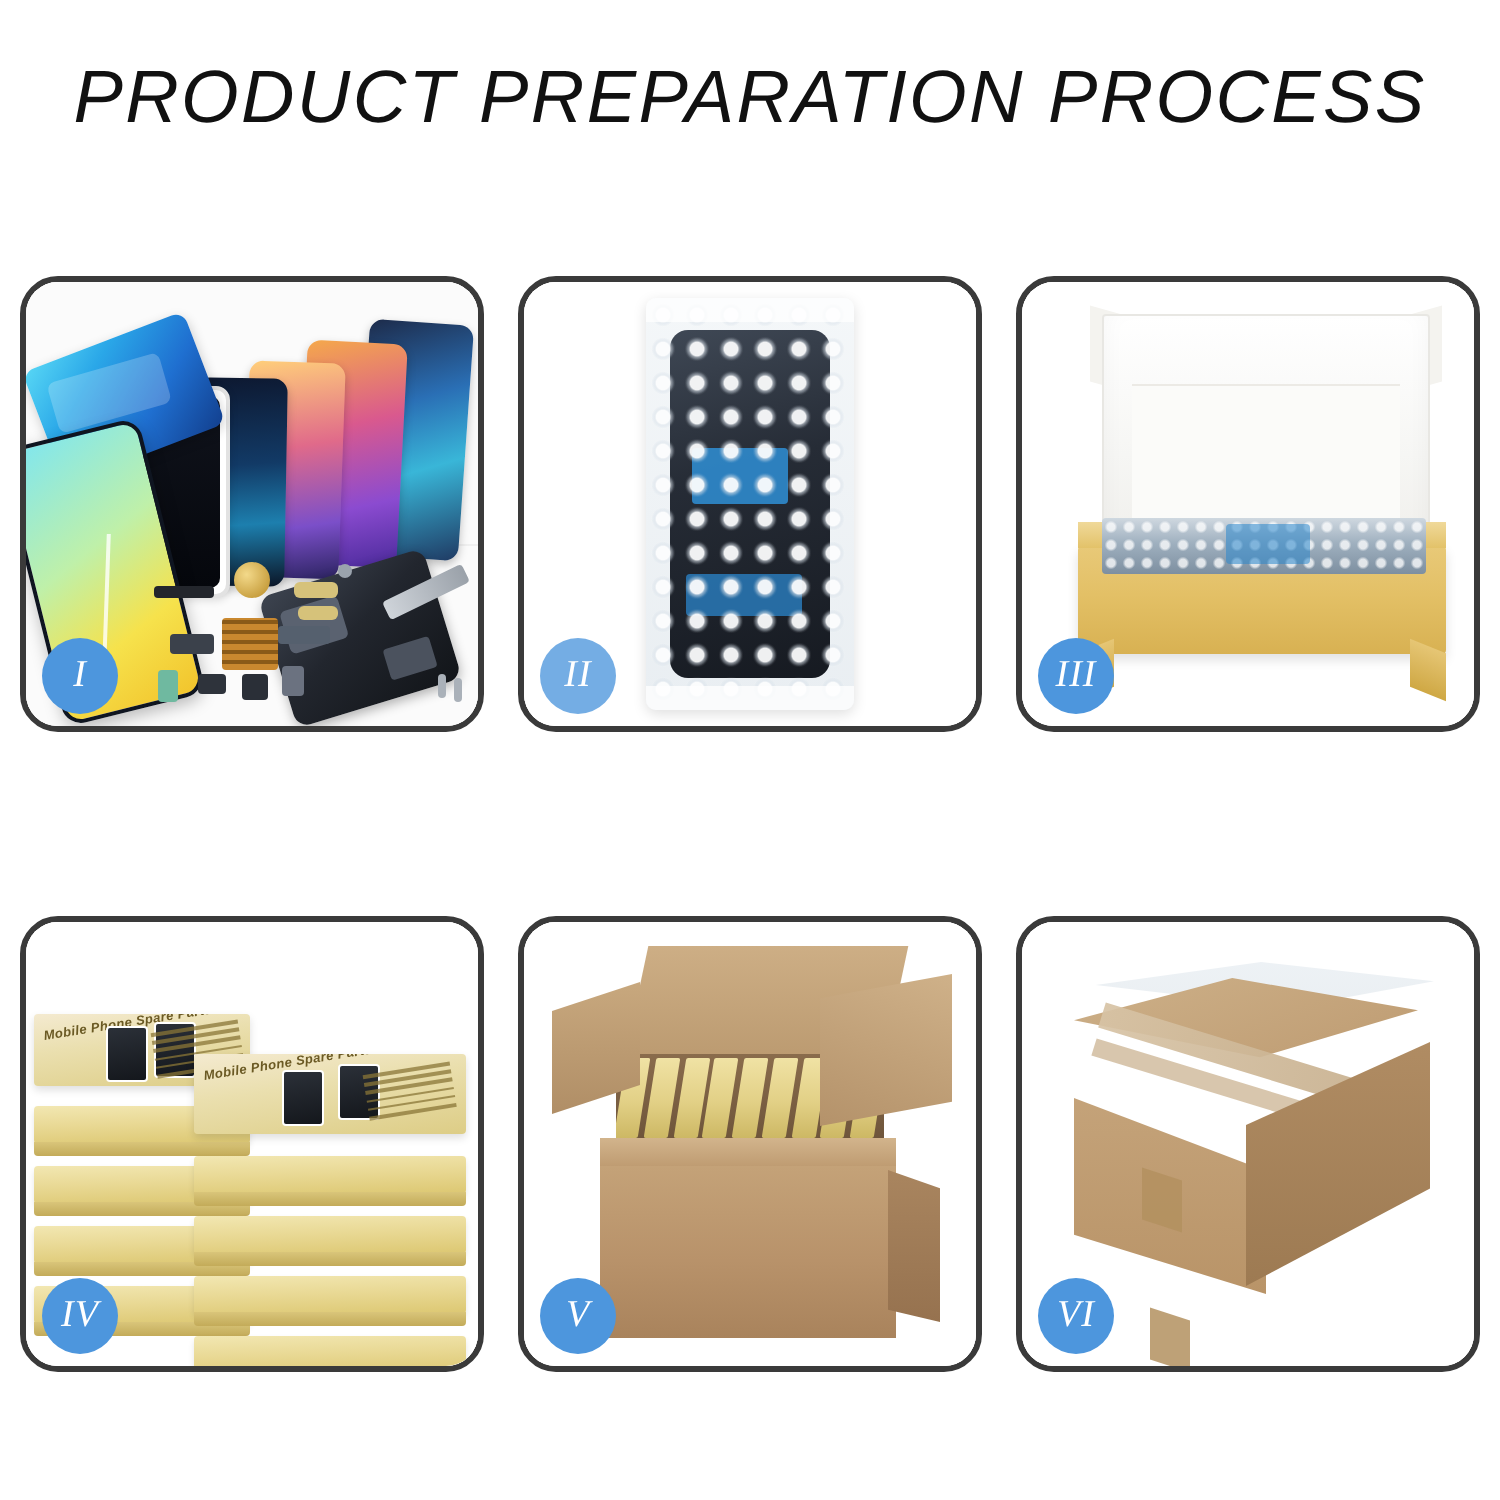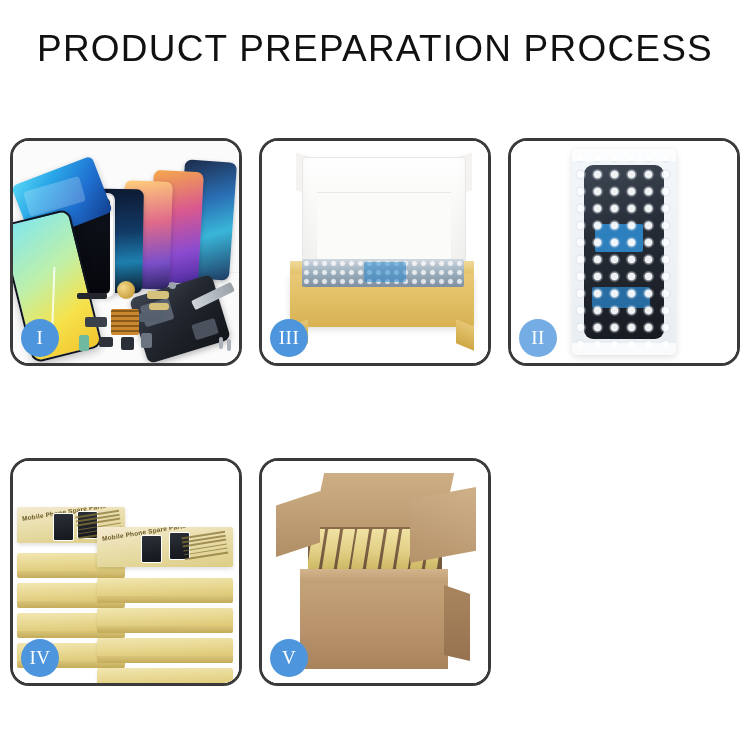--- a/index.html
+++ b/index.html
@@ -3,21 +3,21 @@
 <meta charset="utf-8">
 <style>
   html,body{margin:0;padding:0;}
   body{
     width:750px;height:750px;
     background:#ffffff;
     font-family:"Liberation Sans","DejaVu Sans",sans-serif;
     overflow:hidden;
     position:relative;
   }
-  .page{width:750px;height:750px;position:relative;box-sizing:border-box;}
+  .page{width:750px;height:750px;position:relative;box-sizing:border-box;font-style:italic;}
 
   
   .header{padding-top:30px;text-align:center;}
   .title{
     font-size:37px;
     letter-spacing:1.2px;
     font-weight:400;
     color:#111;
     line-height:1.05;
     white-space:nowrap;
@@ -355,52 +355,52 @@
           <div class="comp c12"></div>
           <div class="comp c13"></div>
           <div class="comp c14"></div>
         </div>
       </div>
       <div class="badge">I</div>
     </div>
 
     <div class="card">
       <div class="card-inner">
+        <div class="s2">
+          <div class="wrap">
+            <div class="part"></div>
+            <div class="bubbles2"></div>
+            <div class="bubbles"></div>
+            <div class="seal"></div>
+            <div class="seal b"></div>
+          </div>
+        </div>
+      </div>
+      <div class="badge translucent">II</div>
+    </div>
+
+    <div class="card">
+      <div class="card-inner">
         <div class="s3">
           <div class="lid-flap-l"></div>
           <div class="lid-flap-r"></div>
           <div class="lid"></div>
           <div class="tray">
             <div class="tray-lip"></div>
             <div class="content"></div>
           </div>
           <div class="corner-l"></div>
           <div class="corner-r"></div>
         </div>
       </div>
       <div class="badge">III</div>
     </div>
 
     <div class="card">
       <div class="card-inner">
-        <div class="s2">
-          <div class="wrap">
-            <div class="part"></div>
-            <div class="bubbles2"></div>
-            <div class="bubbles"></div>
-            <div class="seal"></div>
-            <div class="seal b"></div>
-          </div>
-        </div>
-      </div>
-      <div class="badge translucent">II</div>
-    </div>
-
-    <div class="card">
-      <div class="card-inner">
         <div class="s4">
 
           <div class="stk-l">
             <div class="lidface" style="position:relative;height:36px;margin-bottom:10px;">
               <div class="brand">Mobile Phone Spare Parts</div>
               <div class="win" style="left:36px;top:6px;"></div>
               <div class="win" style="left:60px;top:4px;"></div>
               <div class="chk">
                 <i></i>
                   <i></i>
@@ -484,15 +484,30 @@
           <div class="flap-left"></div>
           <div class="flap-right"></div>
           <div class="rim"></div>
           <div class="front"></div>
           <div class="side-r"></div>
         </div>
       </div>
       <div class="badge">V</div>
     </div>
 
+    <div class="card">
+      <div class="card-inner">
+        <div class="s6">
+          <div class="pallet"></div>
+          <div class="box-top"></div>
+          <div class="tape"></div>
+          <div class="tape2"></div>
+          <div class="box-front"></div>
+          <div class="box-side"></div>
+          <div class="lbl a"></div>
+          <div class="lbl b"></div>
+        </div>
+      </div>
+      <div class="badge">VI</div>
+    </div>
 
   </div>
 </div>
 
 </body></html>

